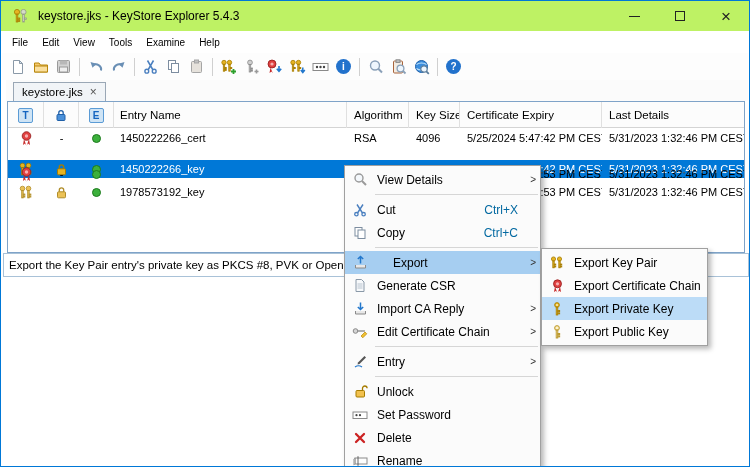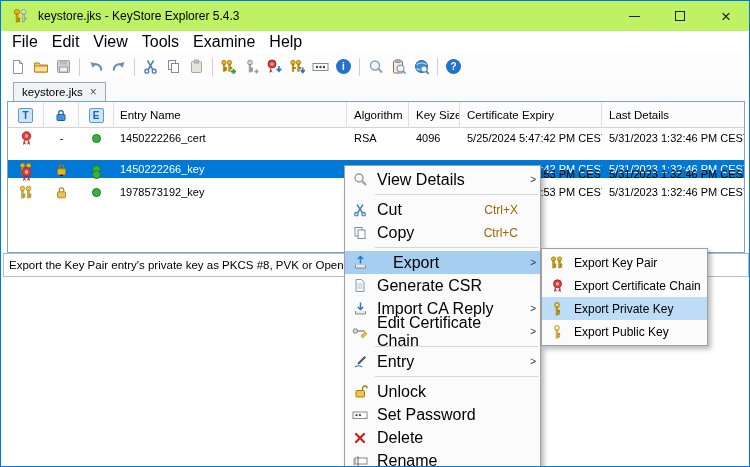--- a/index.html
+++ b/index.html
@@ -17,21 +17,21 @@
   .app-icon { margin-left:11px; width:18px; height:16px; }
   .title-text { margin-left:8px; font-size:12px; color:#000; }
   .win-controls { position:absolute; right:0; top:0; height:30px; display:flex; }
   .win-btn { width:46px; height:30px; display:flex; align-items:center; justify-content:center; cursor:default; }
   .glyph-min { display:block; width:11px; border-top:1px solid #222; }
   .glyph-max { display:block; width:10px; height:10px; border:1px solid #222; }
   .glyph-close { font-size:17px; line-height:1; color:#222; }
 
   
   .menubar { position:absolute; left:1px; top:30px; right:1px; height:22px; background:#ffffff; display:flex; align-items:center; padding-left:3px; }
-  .menubar-item { padding:3px 7px; font-size:16px; color:#000; }
+  .menubar-item { padding:3px 7px; font-size:10px; color:#000; }
 
   
   .toolbar { position:absolute; left:1px; top:52px; right:1px; height:27px; background:#fdfdfd; display:flex; align-items:center; padding-left:4px; }
   .tb-btn { width:23px; height:23px; display:flex; align-items:center; justify-content:center; }
   .tb-sep { width:1px; height:18px; background:#d0d0d0; margin:0 4px; }
   .badge { width:15px; height:15px; border-radius:50%; background:#2272cc; color:#fff; font-weight:bold; font-size:10px; display:flex; align-items:center; justify-content:center; }
 
   
   .tabbar { position:absolute; left:5px; top:79px; right:1px; height:21px; background:#fbfbfb;padding-left:48px; }
   .tab { position:absolute; left:7px; top:2px; height:19px; background:#f1f4f7; border:1px solid #9aa7b5; border-bottom:none; display:flex; align-items:center; padding:0 8px; }
@@ -65,22 +65,22 @@
 
   
   .statusbar { position:absolute; left:2px; top:252px; width:746px; height:24px; background:#ffffff; border:1px solid #a9c2d8; display:flex; align-items:center; padding-left:5px; }
   .statusbar span { font-size:11.5px; color:#000; }
 
   
   .ctx-menu { position:absolute; left:343px; top:164px; width:197px; background:#fbfbfb; border:1px solid #a0a0a0; box-shadow:3px 3px 5px rgba(0,0,0,.28); padding:2px 0; z-index:10; }
   .cm-item { height:23px; display:flex; align-items:center; padding:0 4px 0 4px; }
   .cm-item.hl { background:#a6cef1;gap:16px; }
   .cm-ico { width:22px; display:flex; align-items:center; justify-content:center; }
-  .cm-label { flex:1; font-size:16px; color:#000; padding-left:6px; }
-  .cm-shortcut { font-size:12px; color:#a16207; padding-right:8px; }
+  .cm-label { flex:1; font-size:12px; color:#000; padding-left:6px; }
+  .cm-shortcut { font-size:12px; color:#0369a1; padding-right:8px; }
   .cm-arrow { width:10px; font-size:10px; color:#333; text-align:right; }
   .cm-sep { height:1px; background:#d6d6d6; margin:3px 2px 3px 30px; }
 
   
   .sub-menu { position:absolute; left:540px; top:247px; width:167px; background:#fbfbfb; border:1px solid #a0a0a0; box-shadow:3px 3px 5px rgba(0,0,0,.28); padding:2px 0; z-index:11; }
   .sm-item { height:23px; display:flex; align-items:center; padding:0 6px 0 4px; }
   .sm-item.hl { background:#bcdcf7; }
   .sm-label { flex:1; font-size:12px; color:#000; padding-left:6px; }
 
   svg { display:block; }

